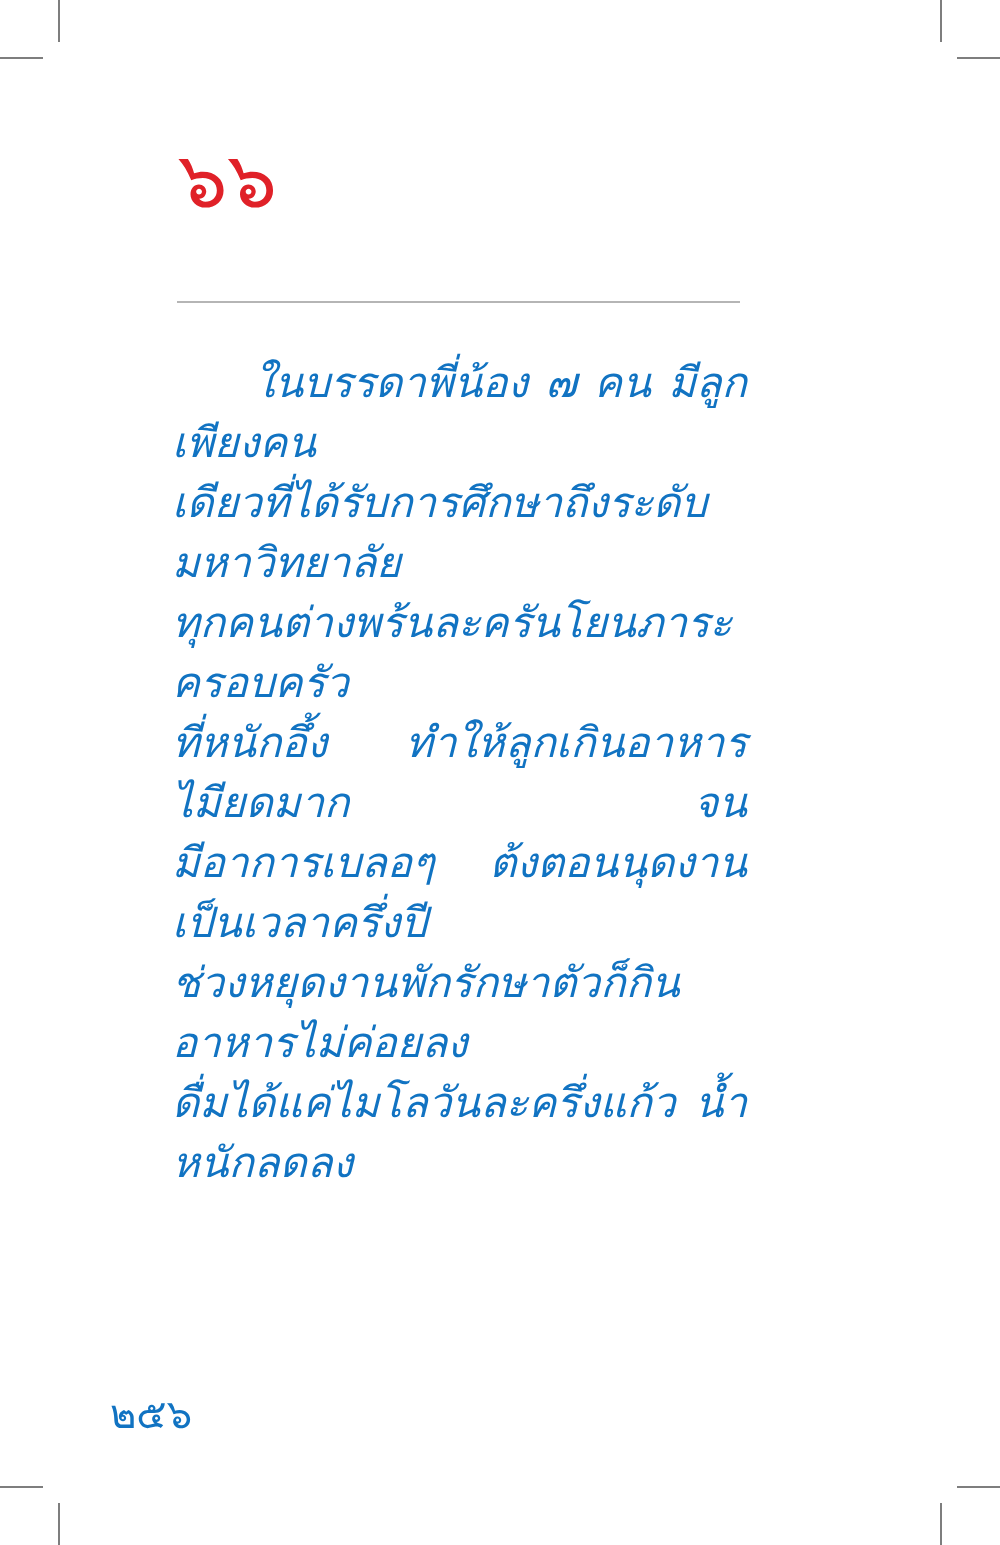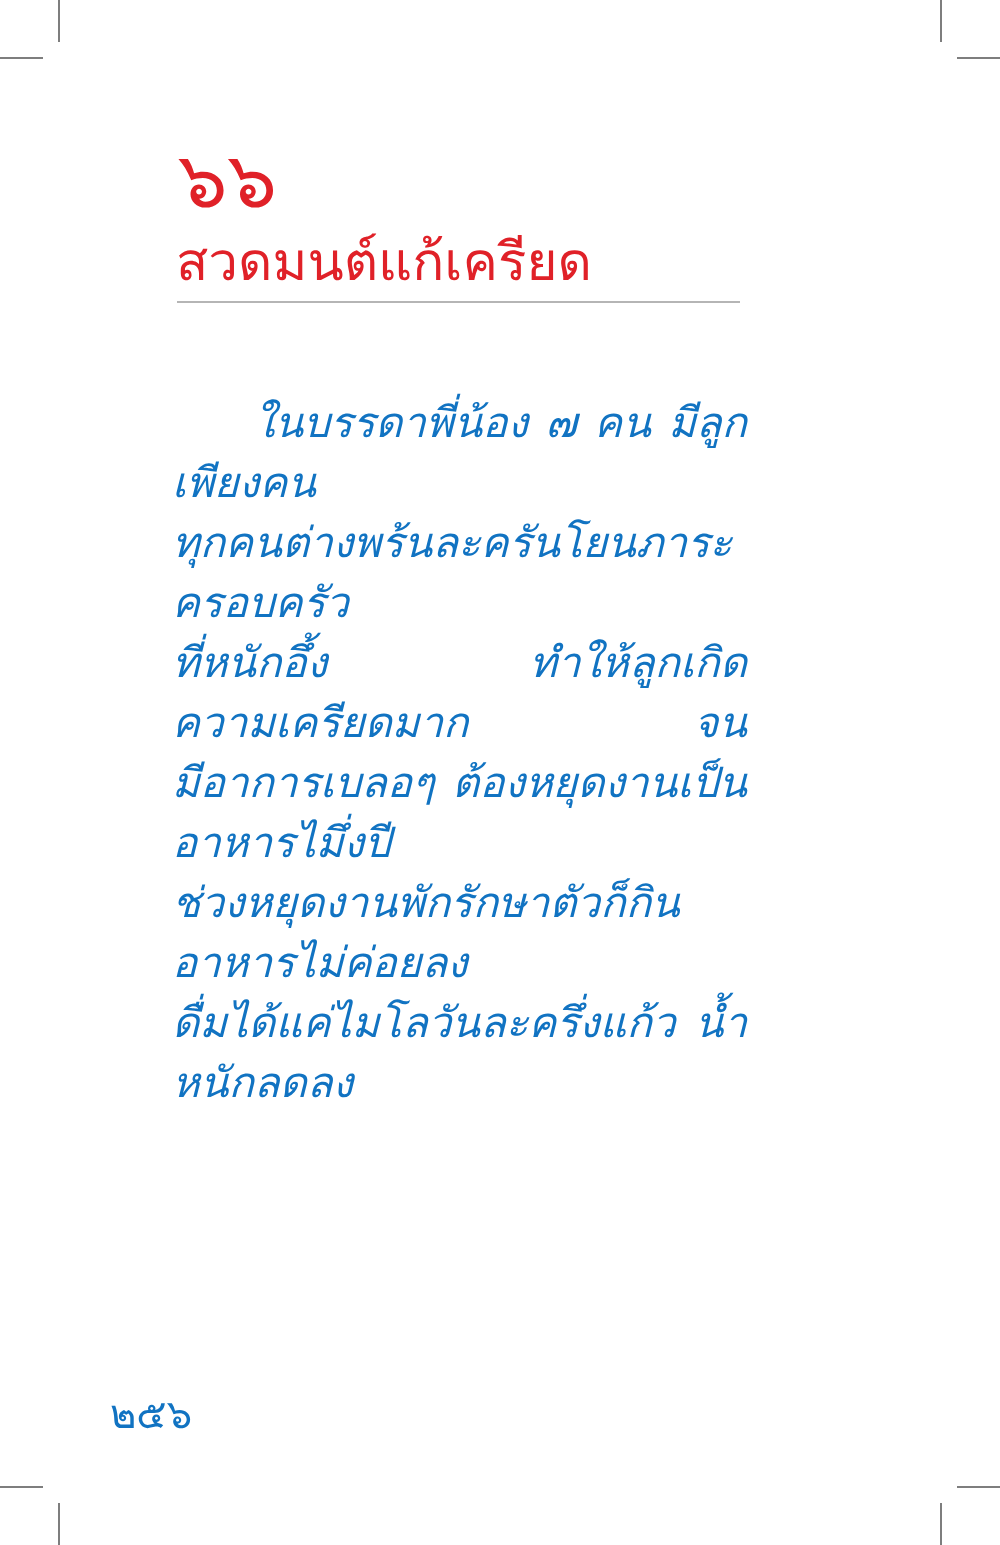--- a/index.html
+++ b/index.html
@@ -63,21 +63,21 @@
   .line{
     font-size:42px;
     line-height:60px;
     text-align:left;
     color:var(--body-blue);
   }
   .line.justify{
     text-align:justify;
     text-align-last:justify;
   }
-  .line.indent{ text-indent:82px;margin-top:40px; }
+  .line.indent{ text-indent:82px; }
   .page-number{
     position:absolute;
     left:110px; top:1392px;
     font-size:40px;
     line-height:44px;
     color:var(--body-blue);
     font-weight:400;
   }
 </style>
 </head>
@@ -89,30 +89,30 @@
   <div class="crop cm-h-tl"></div>
   <div class="crop cm-v-tr"></div>
   <div class="crop cm-h-tr"></div>
   <div class="crop cm-h-bl"></div>
   <div class="crop cm-v-bl"></div>
   <div class="crop cm-h-br"></div>
   <div class="crop cm-v-br"></div>
 
   <div class="chapter-number">๖๖</div>
 
-  <div class="chapter-title">สวดมนต์แก้เครียด</div>
 
   <div class="title-divider"></div>
 
   <div class="body-text">
       <div class="paragraph">
         <div class="line indent justify">ในบรรดาพี่น้อง ๗ คน มีลูกเพียงคน</div>
+        <div class="line justify">เดียวที่ได้รับการศึกษาถึงระดับมหาวิทยาลัย</div>
         <div class="line justify">ทุกคนต่างพร้นละครันโยนภาระครอบครัว</div>
-        <div class="line justify">ที่หนักอึ้ง ทำให้ลูกเกิดความเครียดมาก จน</div>
-        <div class="line justify">มีอาการเบลอๆ ต้องหยุดงานเป็นอาหารไมึ่งปี</div>
+        <div class="line justify">ที่หนักอึ้ง ทำให้ลูกเกินอาหารไมียดมาก จน</div>
+        <div class="line justify">มีอาการเบลอๆ ต้งตอนนุดงานเป็นเวลาครึ่งปี</div>
         <div class="line justify">ช่วงหยุดงานพักรักษาตัวก็กินอาหารไม่ค่อยลง</div>
         <div class="line justify">ดื่มได้แค่ไมโลวันละครึ่งแก้ว น้ำหนักลดลง</div>
       </div>
     </div>
 
   <div class="page-number">๒๕๖</div>
 
 </div>
 
 </body></html>

